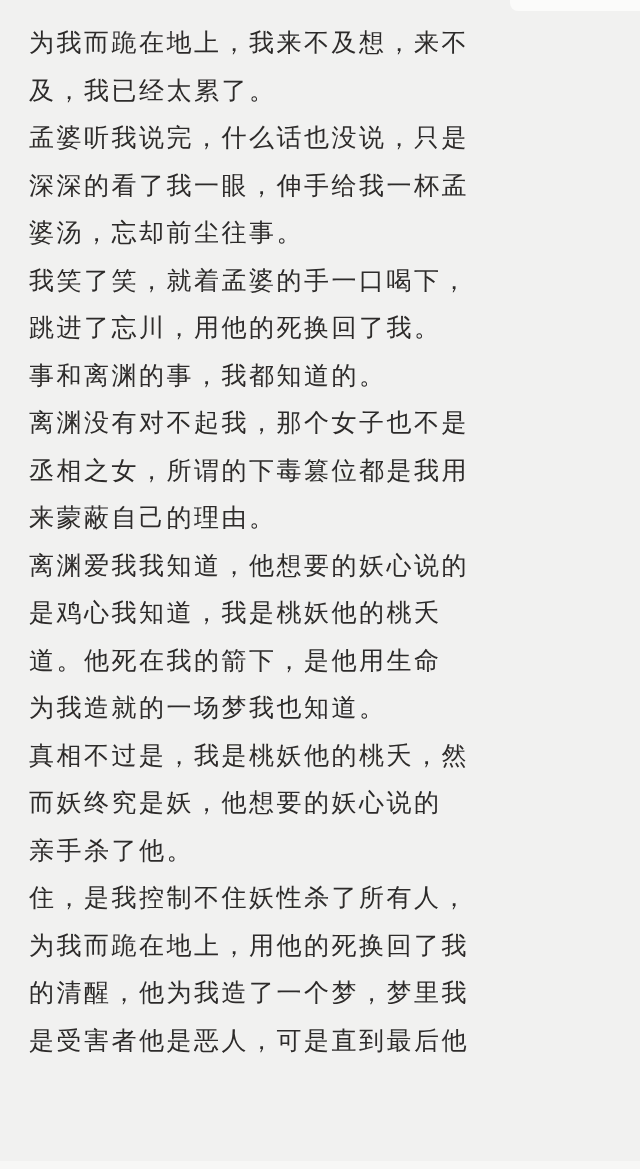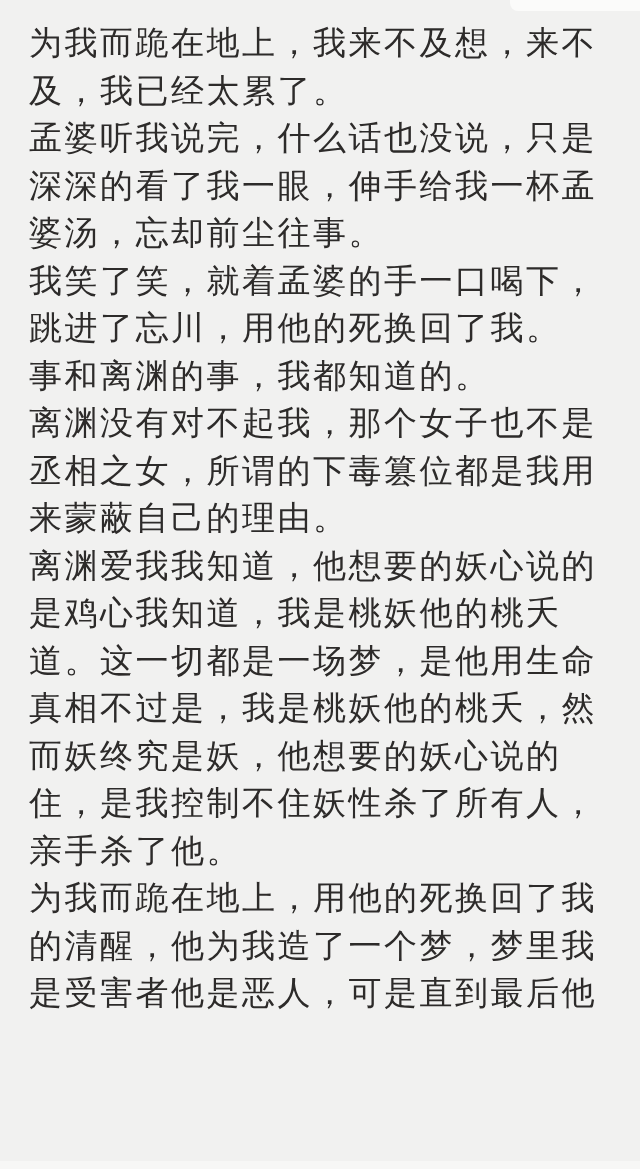--- a/index.html
+++ b/index.html
@@ -31,21 +31,21 @@
     height: 8px;
     background: #f7f7f6;
   }
   .text-block {
     position: absolute;
     top: 19px;
     left: 29px;
     width: 590px;
   }
   .text-line {
-    font-size: 33px;
+    font-size: 25px;
     line-height: 47.5px;
     height: 47.5px;
     letter-spacing: 2.5px;
     color: #2d2b2a;
     white-space: nowrap;
     font-weight: 400;
   }
 </style>
 </head>
 <body>
@@ -59,23 +59,24 @@
   <div class="text-line">深深的看了我一眼，伸手给我一杯孟</div>
   <div class="text-line">婆汤，忘却前尘往事。</div>
   <div class="text-line">我笑了笑，就着孟婆的手一口喝下，</div>
   <div class="text-line">跳进了忘川，用他的死换回了我。</div>
   <div class="text-line">事和离渊的事，我都知道的。</div>
   <div class="text-line">离渊没有对不起我，那个女子也不是</div>
   <div class="text-line">丞相之女，所谓的下毒篡位都是我用</div>
   <div class="text-line">来蒙蔽自己的理由。</div>
   <div class="text-line">离渊爱我我知道，他想要的妖心说的</div>
   <div class="text-line">是鸡心我知道，我是桃妖他的桃夭</div>
-  <div class="text-line">道。这一切都是一场梦，是他用生命</div>
+  <div class="text-line">道。他死在我的箭下，是他用生命</div>
+  <div class="text-line">为我造就的一场梦我也知道。</div>
   <div class="text-line">真相不过是，我是桃妖他的桃夭，然</div>
   <div class="text-line">而妖终究是妖，他想要的妖心说的</div>
+  <div class="text-line">亲手杀了他。</div>
   <div class="text-line">住，是我控制不住妖性杀了所有人，</div>
-  <div class="text-line">亲手杀了他。</div>
   <div class="text-line">为我而跪在地上，用他的死换回了我</div>
   <div class="text-line">的清醒，他为我造了一个梦，梦里我</div>
   <div class="text-line">是受害者他是恶人，可是直到最后他</div>
 </div>
 
 <div class="bottom-strip"></div>
 
 </body></html>

